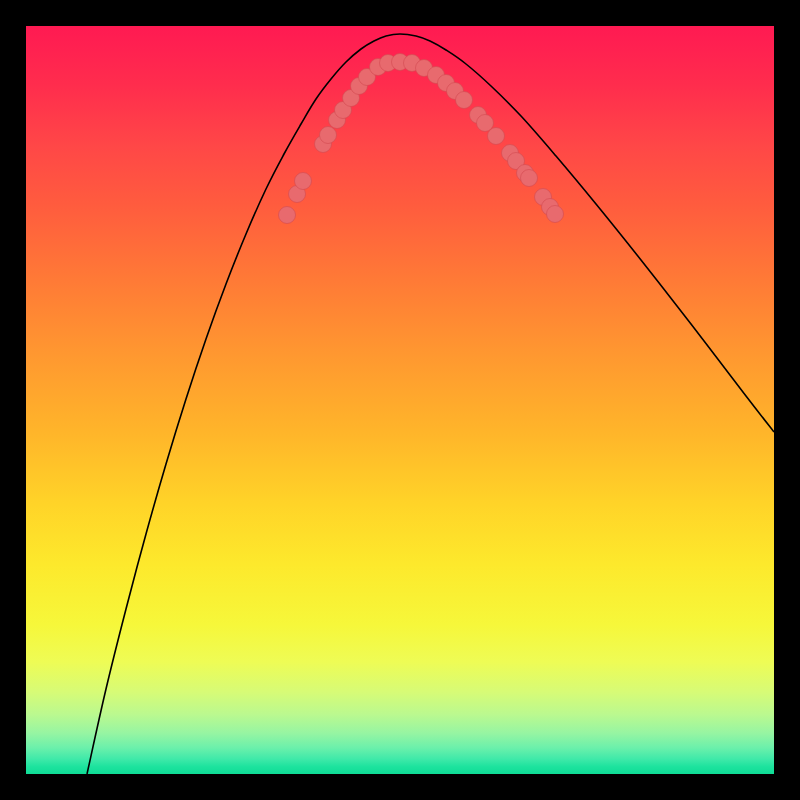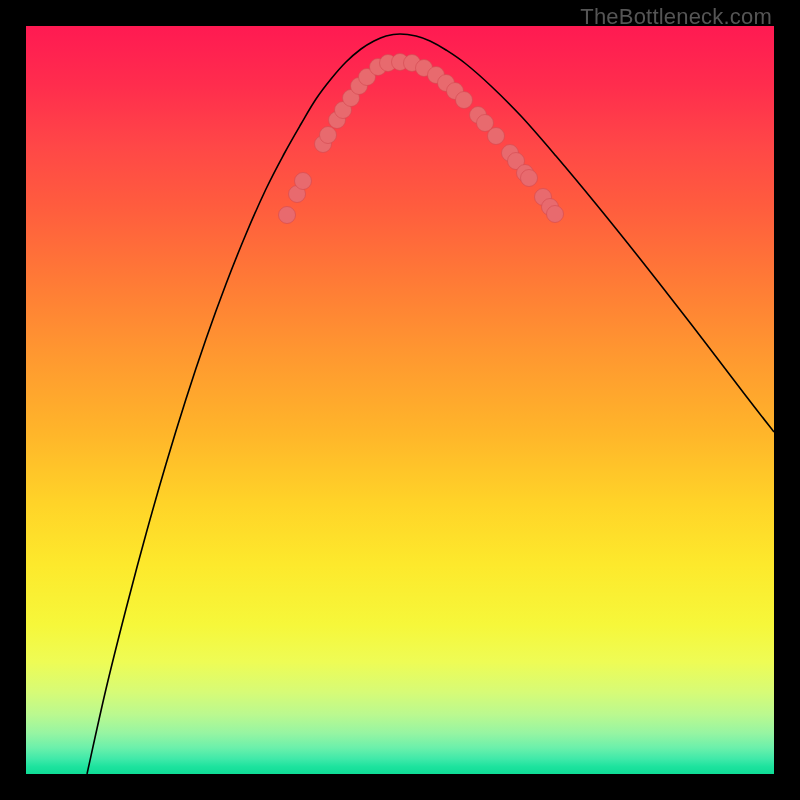--- a/index.html
+++ b/index.html
@@ -74,21 +74,20 @@
   .curve-path {
     fill: none;
     stroke: #000;
     stroke-width: 1.6;
   }
 </style>
 </head>
 <body>
 
 <div class="frame">
-  <div class="watermark">TheBottleneck.com</div>
   <div class="plot">
     <div class="gradient"></div>
     <svg class="curve" viewBox="0 0 748 748" preserveAspectRatio="none">
       <path id="curve-path" class="curve-path" d="M 61 748 C 64.42 732.7, 72.98 692.7, 80 663 C 87.02 633.3, 92.8 610.9, 100 583 C 107.2 555.1, 112.8 534.1, 120 508 C 127.2 481.9, 132.8 462.3, 140 438 C 147.2 413.7, 152.8 395.5, 160 373 C 167.2 350.5, 172.8 333.7, 180 313 C 187.2 292.3, 192.8 276.9, 200 258 C 207.2 239.1, 212.8 225.1, 220 208 C 227.2 190.9, 233.16 177.4, 240 163 C 246.84 148.6, 251.7 139.7, 258 128 C 264.3 116.3, 269.24 107.9, 275 98 C 280.76 88.1, 284.6 81.1, 290 73 C 295.4 64.9, 299.6 59.66, 305 53 C 310.4 46.34, 314.6 41.4, 320 36 C 325.4 30.6, 329.96 26.78, 335 23 C 340.04 19.22, 343.5 17.34, 348 15 C 352.5 12.66, 355.32 11.26, 360 10 C 364.68 8.74, 368.6 8, 374 8 C 379.4 8, 384.6 8.74, 390 10 C 395.4 11.26, 398.6 12.48, 404 15 C 409.4 17.52, 413.52 19.86, 420 24 C 426.48 28.14, 431.9 31.52, 440 38 C 448.1 44.48, 455.1 50.64, 465 60 C 474.9 69.36, 483.3 77.4, 495 90 C 506.7 102.6, 516.5 114.16, 530 130 C 543.5 145.84, 554.7 159.28, 570 178 C 585.3 196.72, 597.9 212.4, 615 234 C 632.1 255.6, 646.1 273.52, 665 298 C 683.9 322.48, 705.06 350.56, 720 370 C 734.94 389.44, 742.96 399.52, 748 406"></path>
       <g id="markers">
           <circle cx="261" cy="189" r="8.5" class="dot"></circle>
           <circle cx="271" cy="168" r="8.5" class="dot"></circle>
           <circle cx="277" cy="155" r="8.5" class="dot"></circle>
           <circle cx="297" cy="118" r="8.5" class="dot"></circle>
           <circle cx="302" cy="109" r="8.5" class="dot"></circle>

